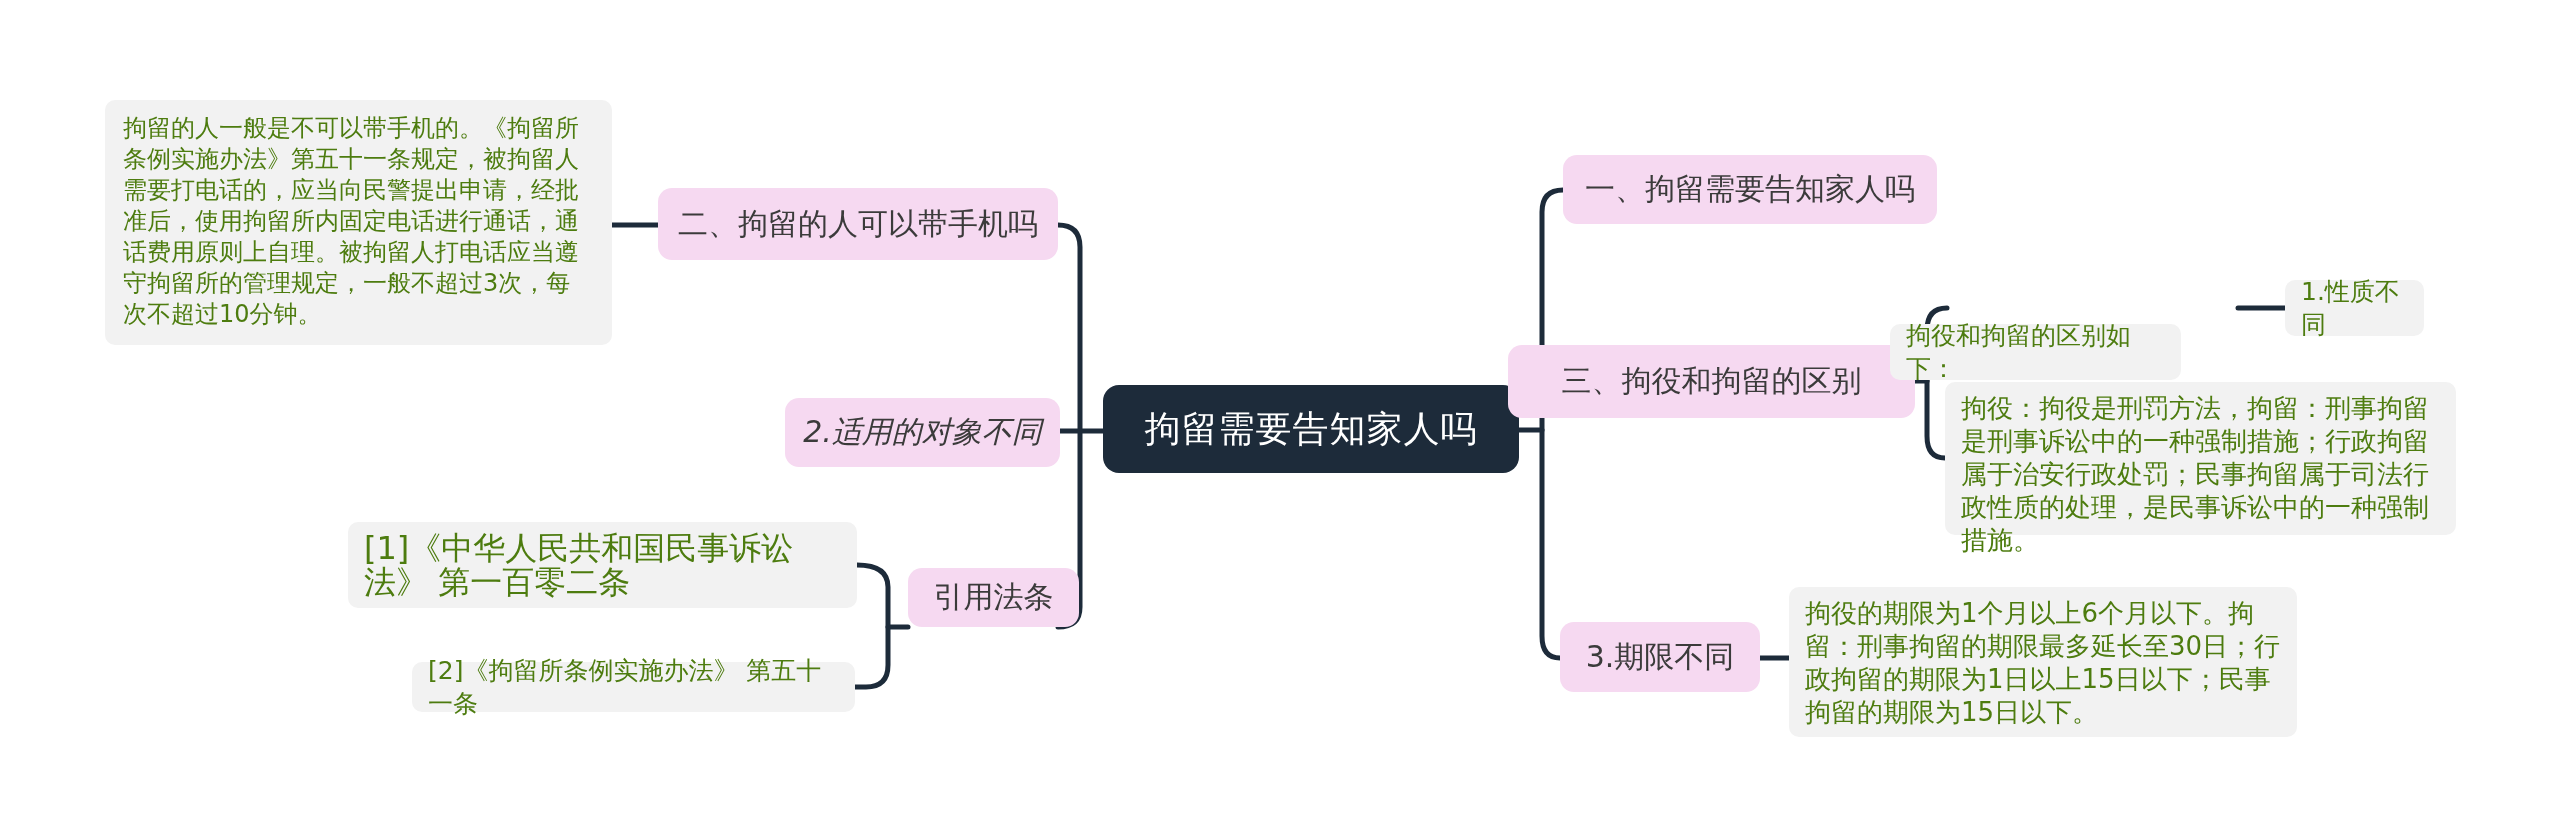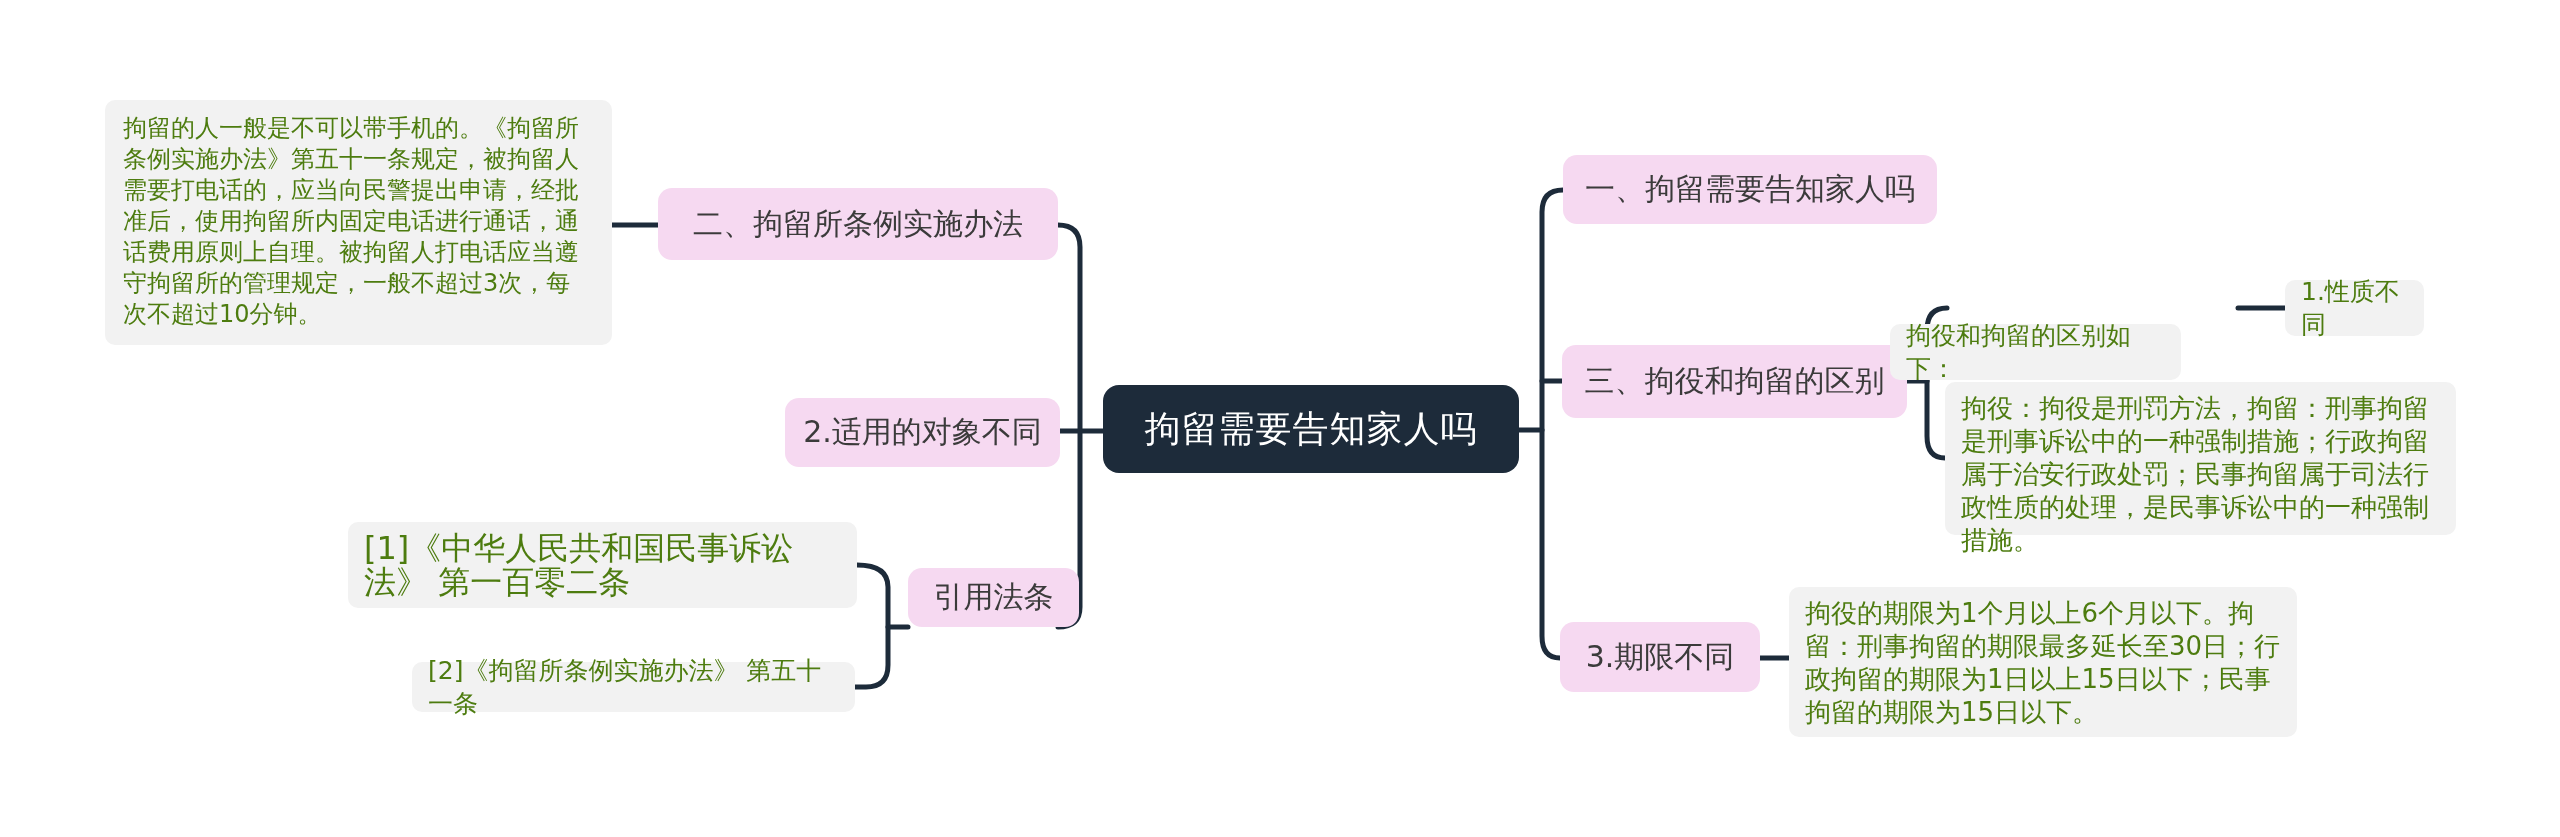--- a/index.html
+++ b/index.html
@@ -54,27 +54,27 @@
   }
   .note-line {
     display: flex;
     align-items: center;
     font-size: 25px;
     padding: 8px 16px;
   }
   
   #note-phone        { left: 105px;  top: 100px; width: 507px; height: 245px; font-size: 24px; line-height: 31px; padding: 13px 18px; }
   #branch-phone      { left: 658px;  top: 188px; width: 400px; height: 72px; }
-  #branch-target     { left: 785px;  top: 398px; width: 275px; height: 69px; }
+  #branch-target     { left: 785px;  top: 398px; width: 275px; height: 69px; font-style: italic; }
   #root-node         { left: 1103px; top: 385px; width: 416px; height: 88px; }
   #branch-citations  { left: 908px;  top: 568px; width: 171px; height: 59px; }
   #citation-1        { left: 348px;  top: 522px; width: 509px; height: 86px;  font-size: 32px; line-height: 34px; padding: 9px 16px; }
   #citation-2        { left: 412px;  top: 662px; width: 443px; height: 50px; }
   #branch-notify     { left: 1563px; top: 155px; width: 374px; height: 69px; }
-  #branch-difference { left: 1562px; top: 345px; width: 345px; height: 73px; }
+  #branch-difference { left: 1508px; top: 345px; width: 407px; height: 73px; }
   #note-diff-intro   { left: 1890px; top: 280px; width: 291px; height: 56px; margin-top: 44px; }
   #note-nature       { left: 2285px; top: 280px; width: 139px; height: 56px; }
   #note-diff-detail  { left: 1945px; top: 382px; width: 511px; height: 153px; }
   #branch-duration   { left: 1560px; top: 622px; width: 200px; height: 70px; }
   #note-dur-detail   { left: 1789px; top: 587px; width: 508px; height: 150px; }
 </style>
 </head>
 <body>
 
 <div id="canvas">
@@ -99,21 +99,21 @@
     <path d="M 1907 381 H 1927"></path>
     <path d="M 1947 308 Q 1927 308 1927 330 V 436 Q 1927 458 1945 458"></path>
 
     <path d="M 2238 308 H 2285"></path>
 
     <path d="M 1743 658 H 1789"></path>
   </svg>
 
   <div class="note note-par" id="note-phone">拘留的人一般是不可以带手机的。《拘留所条例实施办法》第五十一条规定，被拘留人需要打电话的，应当向民警提出申请，经批准后，使用拘留所内固定电话进行通话，通话费用原则上自理。被拘留人打电话应当遵守拘留所的管理规定，一般不超过3次，每次不超过10分钟。</div>
 
-  <div class="node branch" id="branch-phone">二、拘留所条例实施办法</div>
+  <div class="node branch" id="branch-phone">二、拘留的人可以带手机吗</div>
 
   <div class="node branch" id="branch-target">2.适用的对象不同</div>
 
   <div class="node branch" id="branch-citations">引用法条</div>
 
   <div class="note note-par" id="citation-1">[1]《中华人民共和国民事诉讼法》 第一百零二条</div>
 
   <div class="note note-line" id="citation-2">[2]《拘留所条例实施办法》 第五十一条</div>
 
   <div class="node branch" id="branch-notify">一、拘留需要告知家人吗</div>

